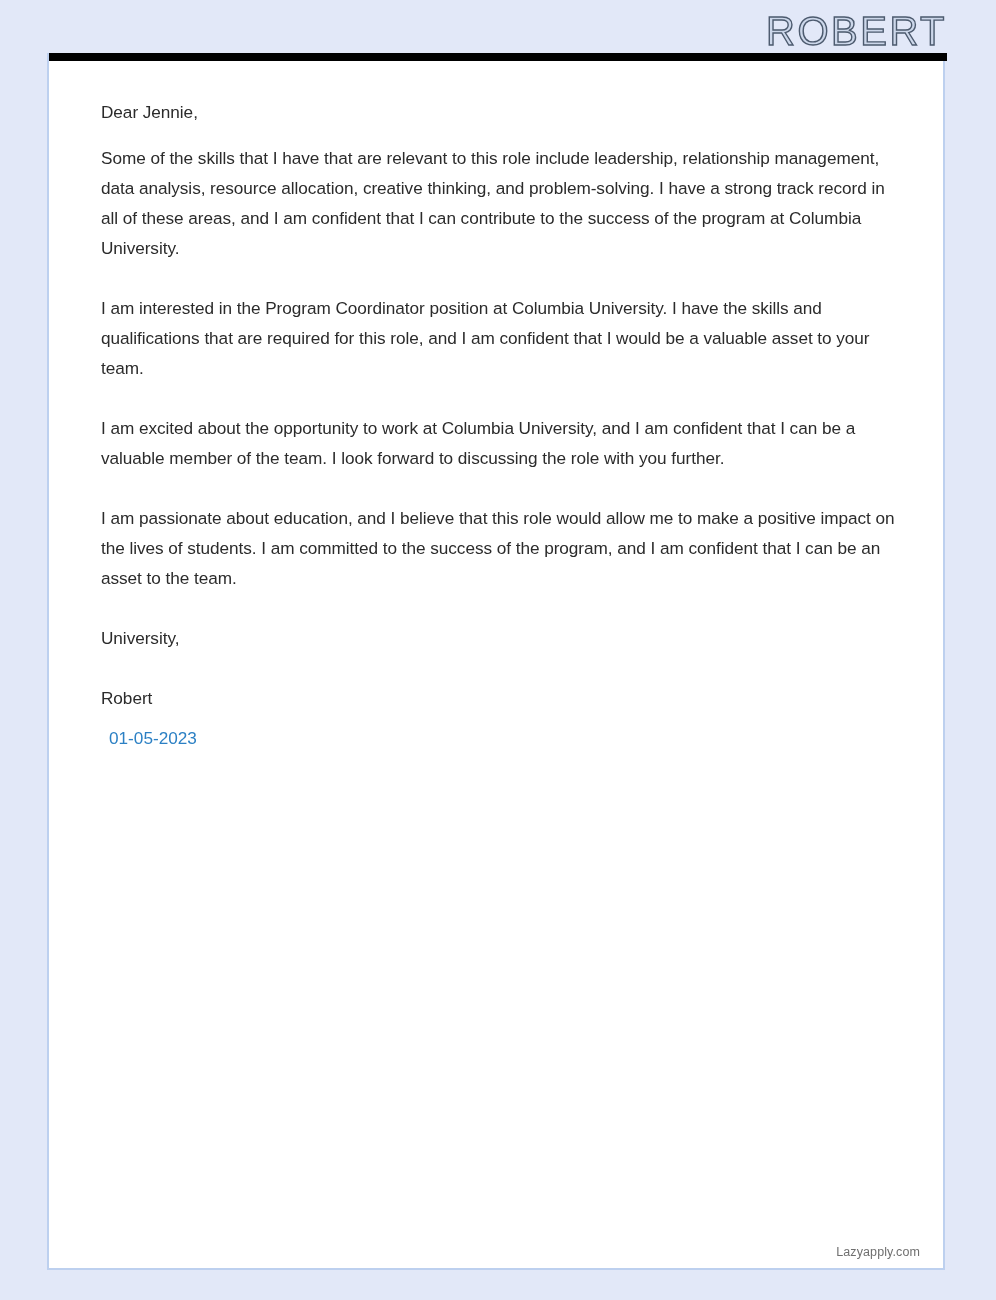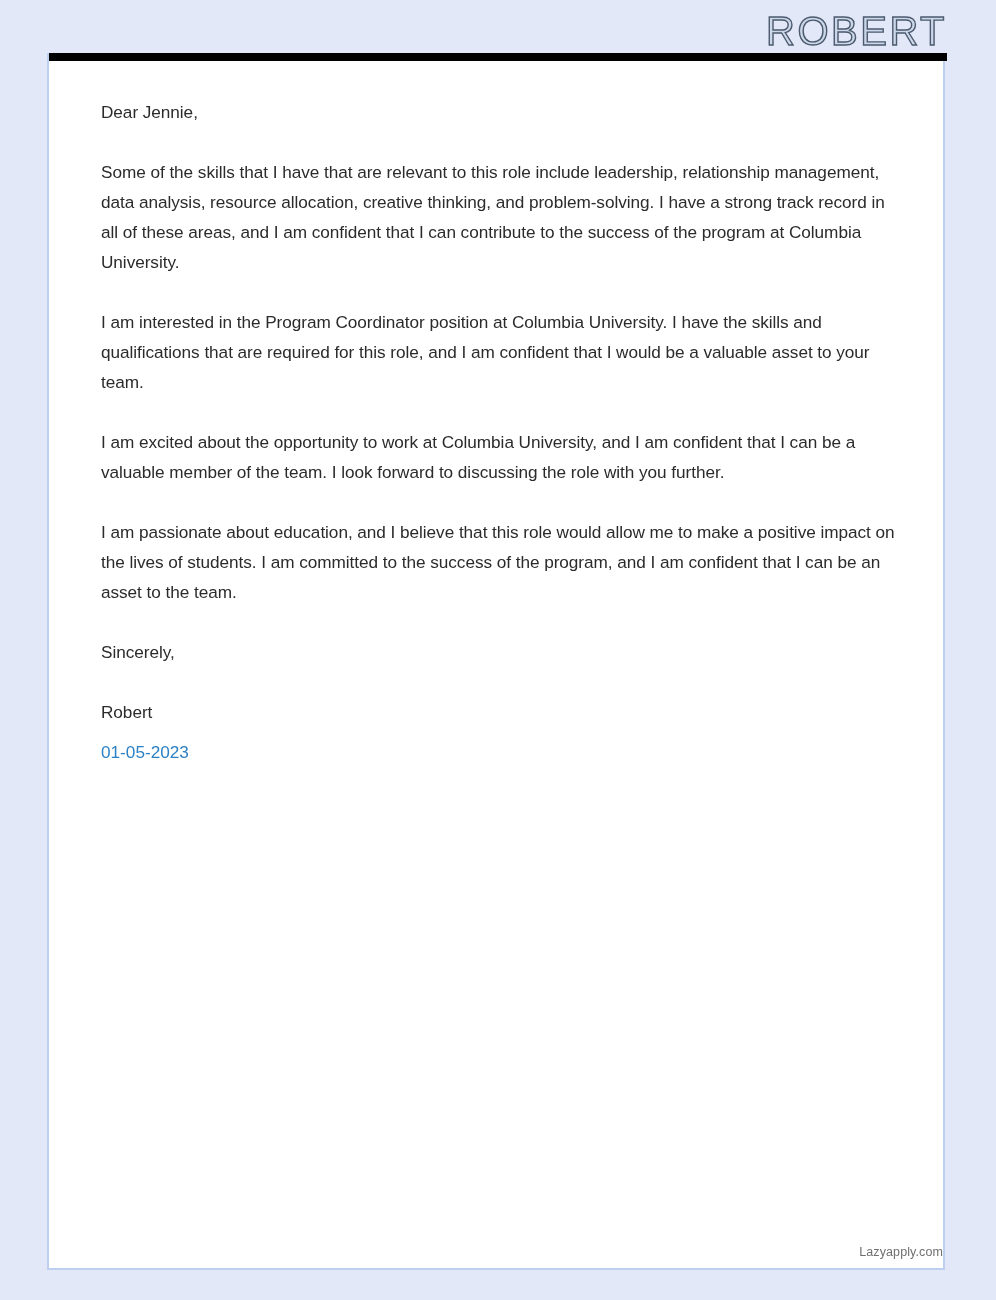--- a/index.html
+++ b/index.html
@@ -73,36 +73,36 @@
   .letter-line,
   .letter-paragraph {
     font-family: "Liberation Sans", sans-serif;
     font-size: 17.2px;
     line-height: 30px;
     color: #2b2b2b;
     margin: 0;
     letter-spacing: -0.05px;
   }
 
-  .salutation-block { margin-bottom: 30px; }
+  .salutation-block { margin-bottom: 16px; }
   .paragraph-block  { margin-bottom: 30px; }
   .closing-block    { margin-bottom: 30px; }
   .signer-block     { margin-bottom: 10px; }
 
   #letter-date {
     font-family: "Liberation Sans", sans-serif;
     font-size: 17.2px;
     line-height: 30px;
     color: #2c80c4;
-    margin: 0;
+    margin: 8px;
   }
 
   #page-footer {
     position: absolute;
-    right: 0;
+    right: 23px;
     bottom: 8px;
     font-family: "Liberation Sans", sans-serif;
     font-size: 12.5px;
     line-height: 16px;
     color: #6f6f6f;
     letter-spacing: 0.1px;
   }
 </style>
 </head>
 <body>
@@ -120,21 +120,21 @@
     <p class="letter-line salutation-block">Dear Jennie,</p>
 
     <p class="letter-paragraph paragraph-block">Some of the skills that I have that are relevant to this role include leadership, relationship management, data analysis, resource allocation, creative thinking, and problem-solving. I have a strong track record in all of these areas, and I am confident that I can contribute to the success of the program at Columbia University.</p>
 
     <p class="letter-paragraph paragraph-block">I am interested in the Program Coordinator position at Columbia University. I have the skills and qualifications that are required for this role, and I am confident that I would be a valuable asset to your team.</p>
 
     <p class="letter-paragraph paragraph-block">I am excited about the opportunity to work at Columbia University, and I am confident that I can be a valuable member of the team. I look forward to discussing the role with you further.</p>
 
     <p class="letter-paragraph paragraph-block">I am passionate about education, and I believe that this role would allow me to make a positive impact on the lives of students. I am committed to the success of the program, and I am confident that I can be an asset to the team.</p>
 
-    <p class="letter-line closing-block">Sincerely,</p>
+    <p class="letter-line closing-block">University,</p>
 
     <p class="letter-line signer-block">Robert</p>
 
     <p id="letter-date">01-05-2023</p>
 
   </div>
 
   <div id="page-footer">Lazyapply.com</div>
 
 </div>

